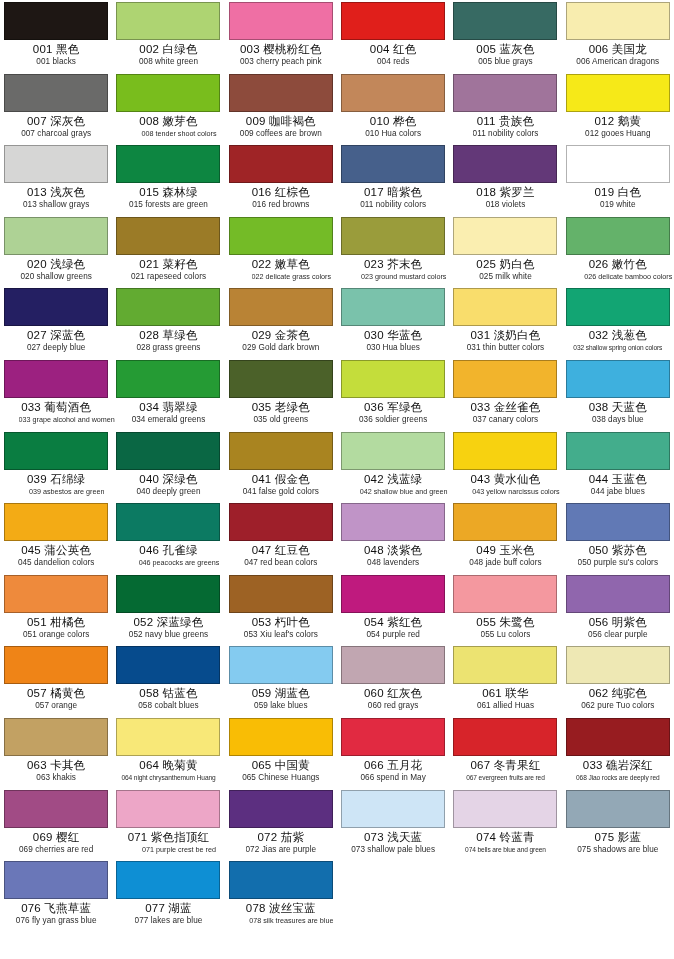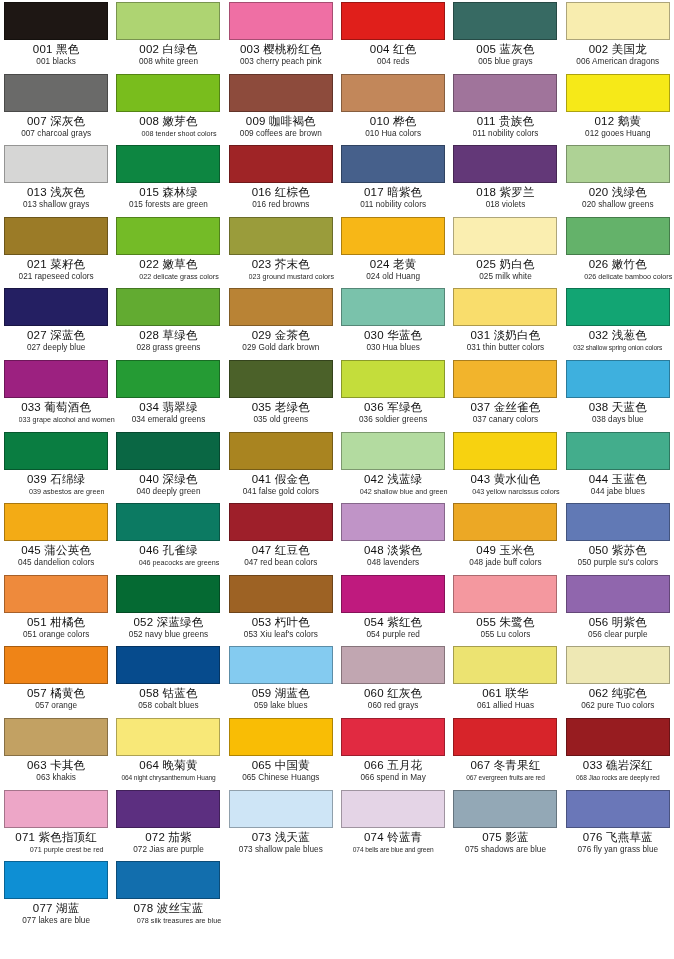--- a/index.html
+++ b/index.html
@@ -81,21 +81,21 @@
       <div class="swatch-label-cn">004 红色</div>
       <div class="swatch-label-en">004 reds</div>
     </div>
     <div class="swatch-cell">
       <div class="swatch-chip" style="background: rgb(55, 106, 99);"></div>
       <div class="swatch-label-cn">005 蓝灰色</div>
       <div class="swatch-label-en">005 blue grays</div>
     </div>
     <div class="swatch-cell">
       <div class="swatch-chip" style="background: rgb(248, 237, 175);"></div>
-      <div class="swatch-label-cn">002 美国龙</div>
+      <div class="swatch-label-cn">006 美国龙</div>
       <div class="swatch-label-en">006 American dragons</div>
     </div>
     <div class="swatch-cell">
       <div class="swatch-chip" style="background: rgb(106, 106, 105);"></div>
       <div class="swatch-label-cn">007 深灰色</div>
       <div class="swatch-label-en">007 charcoal grays</div>
     </div>
     <div class="swatch-cell">
       <div class="swatch-chip" style="background: rgb(121, 189, 29);"></div>
       <div class="swatch-label-cn">008 嫩芽色</div>
@@ -140,45 +140,45 @@
       <div class="swatch-chip" style="background: rgb(70, 96, 139);"></div>
       <div class="swatch-label-cn">017 暗紫色</div>
       <div class="swatch-label-en">011 nobility colors</div>
     </div>
     <div class="swatch-cell">
       <div class="swatch-chip" style="background: rgb(99, 56, 120);"></div>
       <div class="swatch-label-cn">018 紫罗兰</div>
       <div class="swatch-label-en">018 violets</div>
     </div>
     <div class="swatch-cell">
+      <div class="swatch-chip" style="background: rgb(255, 255, 255);"></div>
+      <div class="swatch-label-cn">019 白色</div>
+      <div class="swatch-label-en">019 white</div>
+    </div>
+    <div class="swatch-cell">
       <div class="swatch-chip" style="background: rgb(174, 210, 149);"></div>
       <div class="swatch-label-cn">020 浅绿色</div>
       <div class="swatch-label-en">020 shallow greens</div>
     </div>
     <div class="swatch-cell">
       <div class="swatch-chip" style="background: rgb(155, 123, 39);"></div>
       <div class="swatch-label-cn">021 菜籽色</div>
       <div class="swatch-label-en">021 rapeseed colors</div>
     </div>
     <div class="swatch-cell">
       <div class="swatch-chip" style="background: rgb(116, 187, 39);"></div>
       <div class="swatch-label-cn">022 嫩草色</div>
       <div class="swatch-label-en long">022 delicate grass colors</div>
     </div>
     <div class="swatch-cell">
       <div class="swatch-chip" style="background: rgb(154, 156, 59);"></div>
       <div class="swatch-label-cn">023 芥末色</div>
       <div class="swatch-label-en long">023 ground mustard colors</div>
     </div>
     <div class="swatch-cell">
-      <div class="swatch-chip" style="background: rgb(247, 183, 23);"></div>
-      <div class="swatch-label-cn">024 老黄</div>
-      <div class="swatch-label-en">024 old Huang</div>
-    </div>
-    <div class="swatch-cell">
       <div class="swatch-chip" style="background: rgb(250, 238, 176);"></div>
       <div class="swatch-label-cn">025 奶白色</div>
       <div class="swatch-label-en">025 milk white</div>
     </div>
     <div class="swatch-cell">
       <div class="swatch-chip" style="background: rgb(100, 178, 106);"></div>
       <div class="swatch-label-cn">026 嫩竹色</div>
       <div class="swatch-label-en long">026 delicate bamboo colors</div>
     </div>
     <div class="swatch-cell">
@@ -226,21 +226,21 @@
       <div class="swatch-label-cn">035 老绿色</div>
       <div class="swatch-label-en">035 old greens</div>
     </div>
     <div class="swatch-cell">
       <div class="swatch-chip" style="background: rgb(196, 221, 59);"></div>
       <div class="swatch-label-cn">036 军绿色</div>
       <div class="swatch-label-en">036 soldier greens</div>
     </div>
     <div class="swatch-cell">
       <div class="swatch-chip" style="background: rgb(242, 180, 44);"></div>
-      <div class="swatch-label-cn">037 金丝雀色</div>
+      <div class="swatch-label-cn">033 金丝雀色</div>
       <div class="swatch-label-en">037 canary colors</div>
     </div>
     <div class="swatch-cell">
       <div class="swatch-chip" style="background: rgb(62, 176, 222);"></div>
       <div class="swatch-label-cn">038 天蓝色</div>
       <div class="swatch-label-en">038 days blue</div>
     </div>
     <div class="swatch-cell">
       <div class="swatch-chip" style="background: rgb(10, 125, 65);"></div>
       <div class="swatch-label-cn">039 石绵绿</div>
@@ -385,20 +385,25 @@
       <div class="swatch-chip" style="background: rgb(215, 36, 42);"></div>
       <div class="swatch-label-cn">067 冬青果红</div>
       <div class="swatch-label-en xlong">067 evergreen fruits are red</div>
     </div>
     <div class="swatch-cell">
       <div class="swatch-chip" style="background: rgb(151, 28, 32);"></div>
       <div class="swatch-label-cn">033 礁岩深红</div>
       <div class="swatch-label-en xlong">068 Jiao rocks are deeply red</div>
     </div>
     <div class="swatch-cell">
+      <div class="swatch-chip" style="background: rgb(161, 75, 133);"></div>
+      <div class="swatch-label-cn">069 樱红</div>
+      <div class="swatch-label-en">069 cherries are red</div>
+    </div>
+    <div class="swatch-cell">
       <div class="swatch-chip" style="background: rgb(237, 166, 199);"></div>
       <div class="swatch-label-cn">071 紫色指顶红</div>
       <div class="swatch-label-en long">071 purple crest be red</div>
     </div>
     <div class="swatch-cell">
       <div class="swatch-chip" style="background: rgb(92, 47, 128);"></div>
       <div class="swatch-label-cn">072 茄紫</div>
       <div class="swatch-label-en">072 Jias are purple</div>
     </div>
     <div class="swatch-cell">

